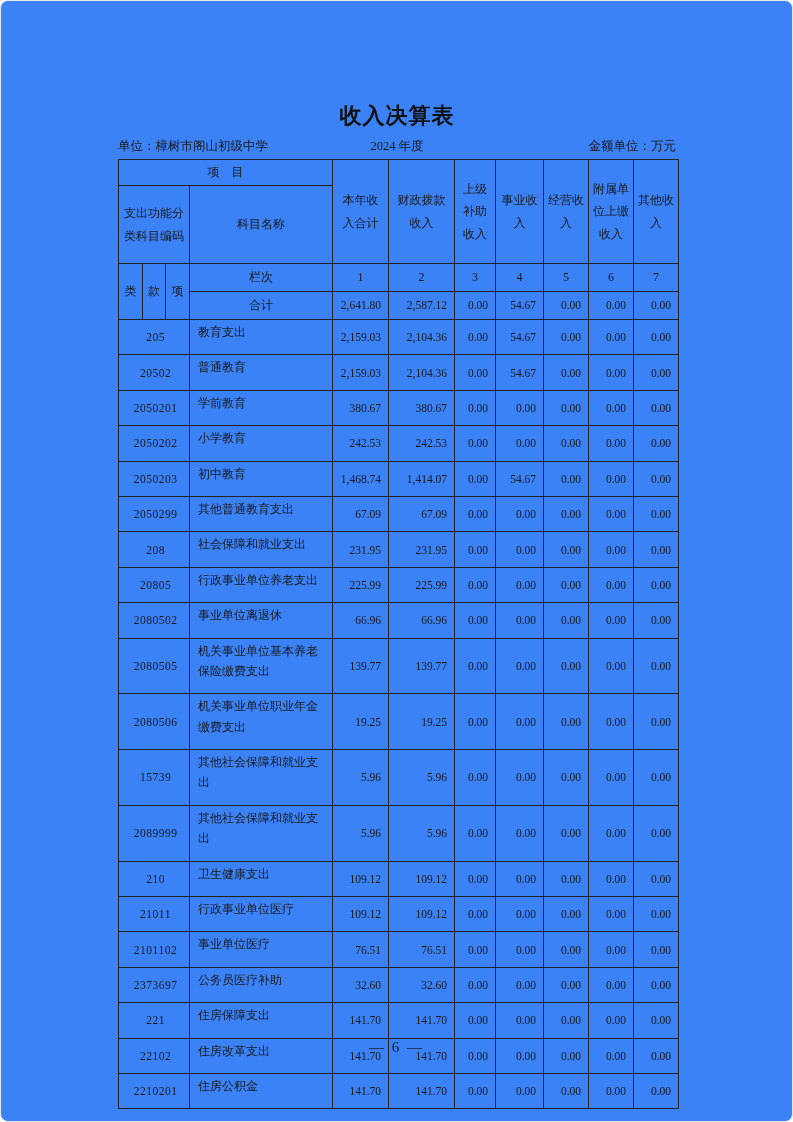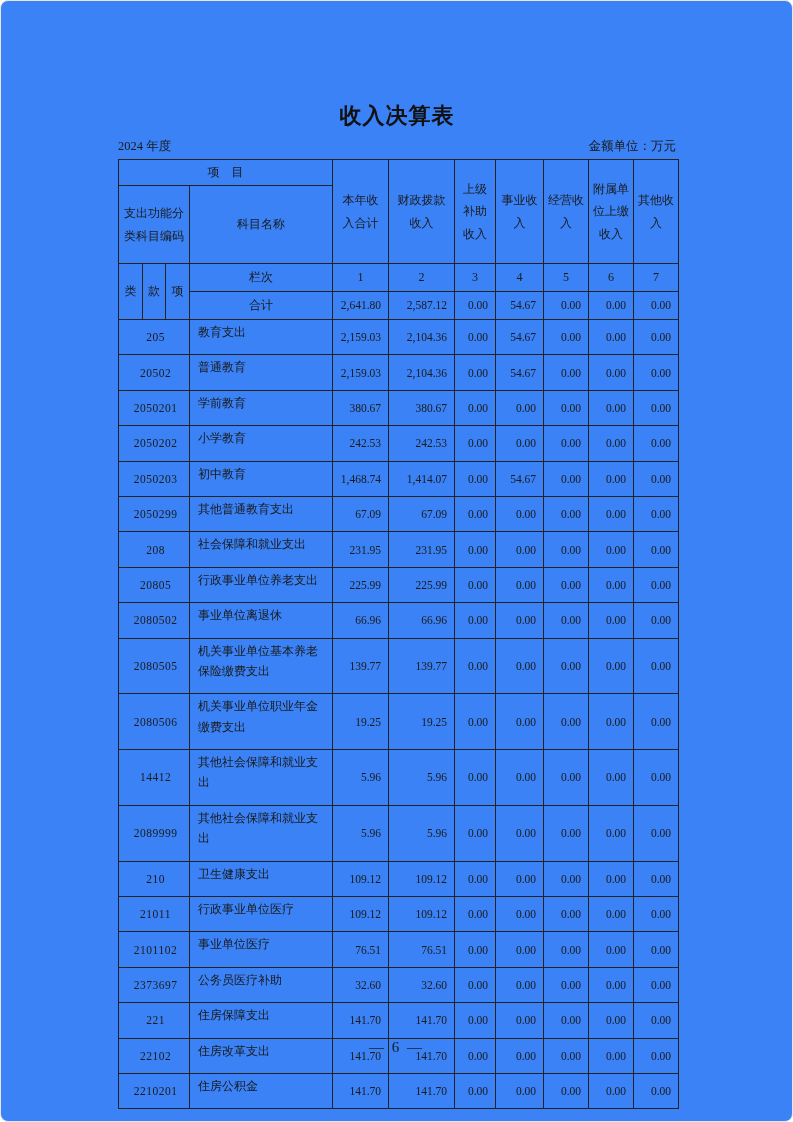--- a/index.html
+++ b/index.html
@@ -77,20 +77,21 @@
 </style>
 </head>
 <body>
 
 <div class="page">
   <div class="content">
     <h1 class="title">收入决算表</h1>
 
 
     <div class="info-line">
+      <span class="info-left">单位：樟树市阁山初级中学</span>
       <span class="info-center">2024 年度</span>
       <span class="info-right">金额单位：万元</span>
     </div>
 
     <table class="fin">
       <colgroup>
         <col style="width:24px">
           <col style="width:23px">
           <col style="width:24px">
         <col style="width:143px">
@@ -257,21 +258,21 @@
             <td class="name">机关事业单位职业年金缴费支出</td>
             <td class="num">19.25</td>
             <td class="num">19.25</td>
             <td class="num">0.00</td>
             <td class="num">0.00</td>
             <td class="num">0.00</td>
             <td class="num">0.00</td>
             <td class="num">0.00</td>
           </tr>
           <tr>
-            <td colspan="3" class="code">14412</td>
+            <td colspan="3" class="code">15739</td>
             <td class="name">其他社会保障和就业支出</td>
             <td class="num">5.96</td>
             <td class="num">5.96</td>
             <td class="num">0.00</td>
             <td class="num">0.00</td>
             <td class="num">0.00</td>
             <td class="num">0.00</td>
             <td class="num">0.00</td>
           </tr>
           <tr>

